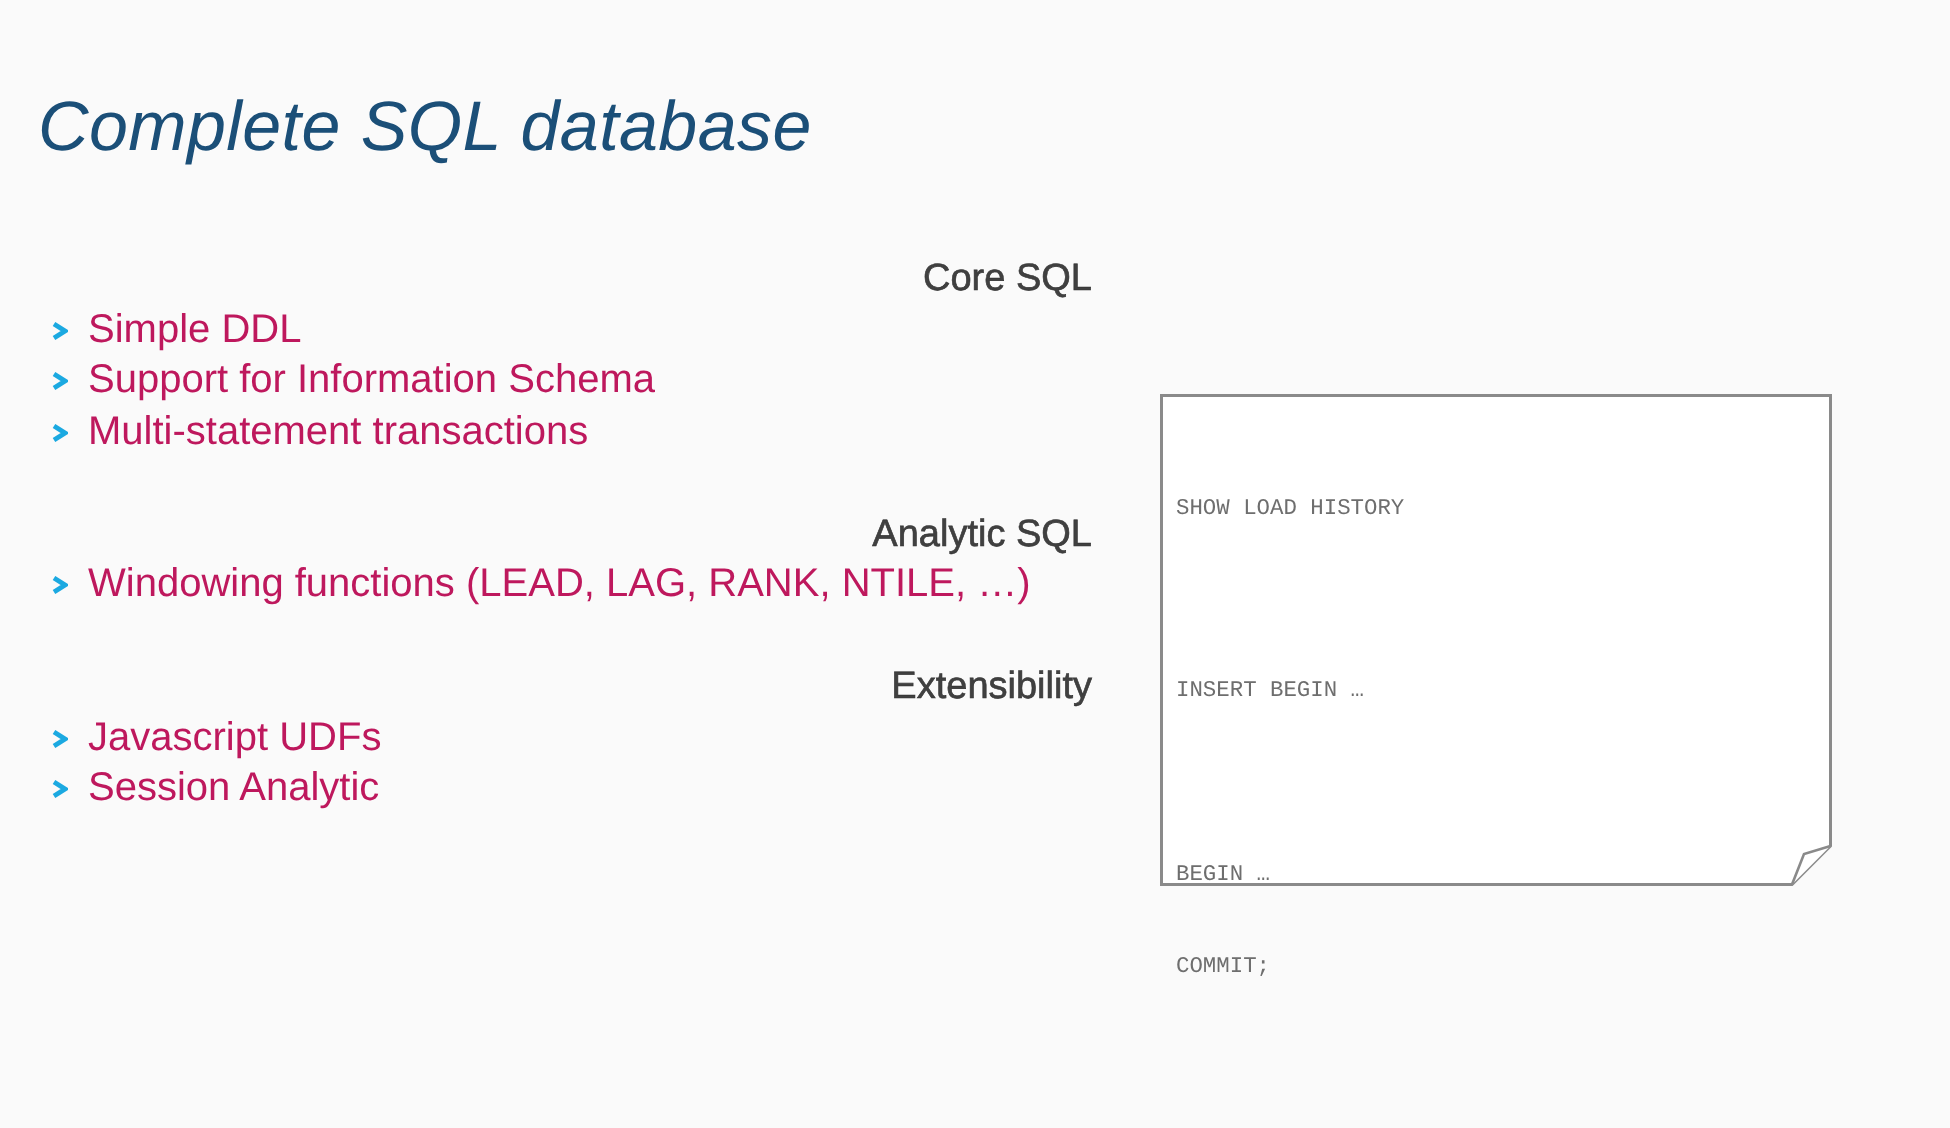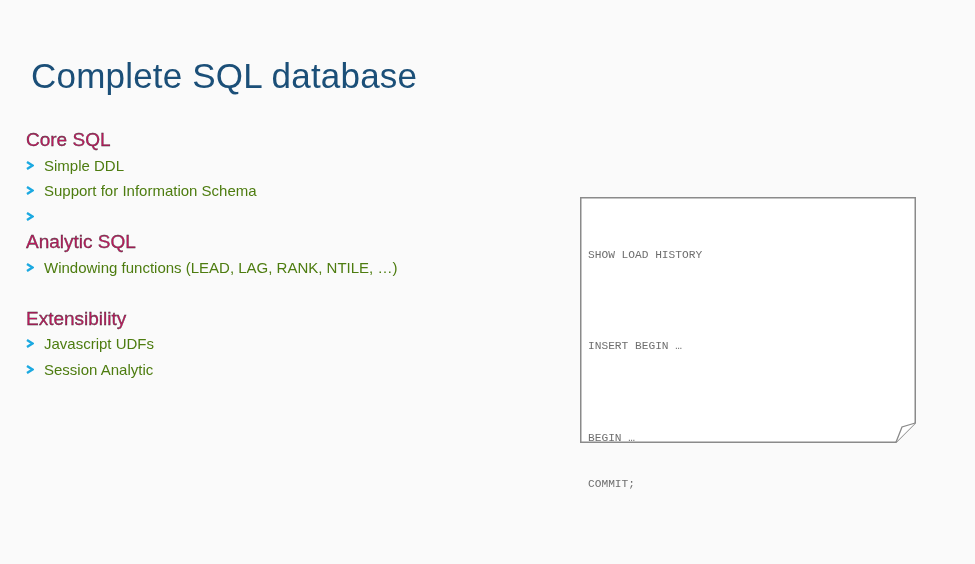--- a/index.html
+++ b/index.html
@@ -11,55 +11,57 @@
       height: 564px;
       background: #fafafa;
       position: relative;
       overflow: hidden;
       font-family: "Liberation Sans", "DejaVu Sans", sans-serif;
     }
     .slide-title {
       position: absolute;
       left: 19px;
       top: 44px;
-      margin: 12px;
+      margin: 0;
       font-size: 35px;
       font-weight: normal;
       color: #1b4f78;
       letter-spacing: 0.2px;
       white-space: nowrap;
+      font-style: italic;
     }
     .content {
       position: absolute;
       left: 26px;
       top: 127px;
       width: 520px;
     }
     .section {
       margin: 0;
     }
     .section-heading {
       font-size: 19px;
-      color: #be185d;
+      color: #404040;
       line-height: 25.5px;
       height: 25.5px;
       font-weight: normal;
+      text-align: right;
       -webkit-text-stroke: 0.3px #333;
     }
     .bullet-list {
       list-style: none;
       margin: 0;
       padding: 0;
     }
     .bullet-item {
       position: relative;
       padding-left: 18px;
-      font-size: 15px;
+      font-size: 20px;
       line-height: 25.5px;
-      color: #4d7c0f;
+      color: #be185d;
     }
     .bullet-arrow {
       position: absolute;
       left: 0;
       top: 0;
       width: 12px;
       height: 25.5px;
       display: flex;
       align-items: center;
     }
@@ -122,20 +124,21 @@
             </svg>
         </span>
         <span>Support for Information Schema</span>
       </li>
       <li class="bullet-item">
         <span class="bullet-arrow">
           <svg width="8" height="9" viewBox="0 0 8 9">
               <path d="M1 1 L6.5 4.5 L1 8" fill="none" stroke="#1ba9e1" stroke-width="2.4"></path>
             </svg>
         </span>
+        <span>Multi-statement transactions</span>
       </li>
     </ul>
   </div>
 
   <div class="spacer"></div>
 
   <div class="section">
     <div class="section-heading">Analytic SQL</div>
     <ul class="bullet-list">
       <li class="bullet-item">

